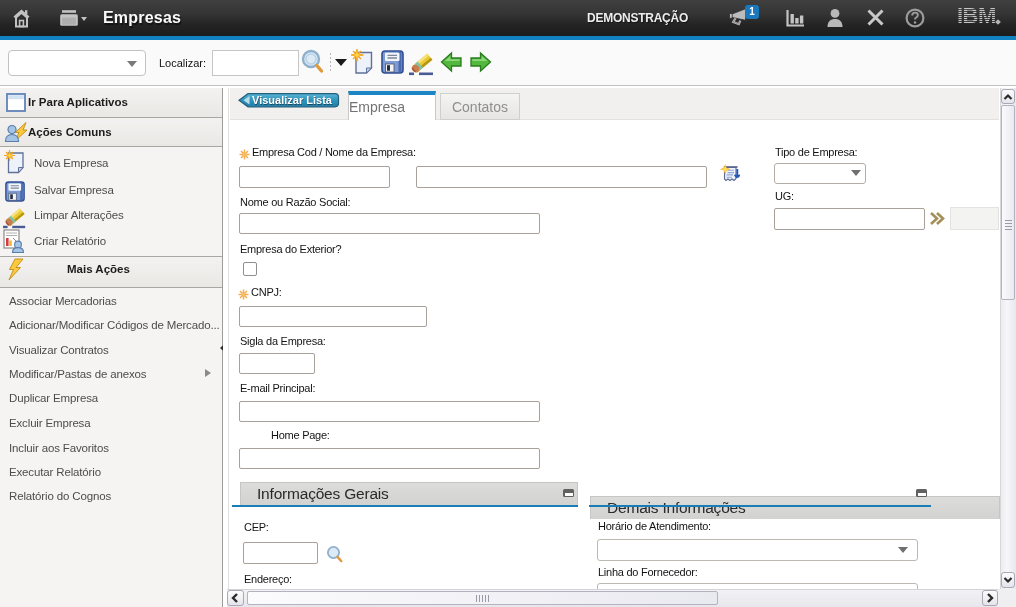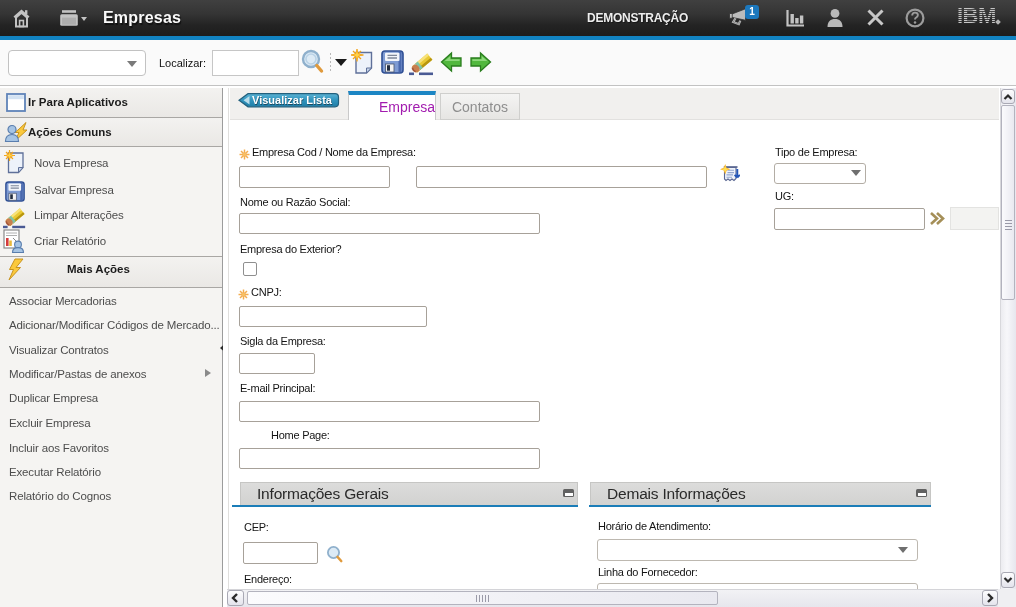--- a/index.html
+++ b/index.html
@@ -27,21 +27,21 @@
 .sbhead{position:absolute;left:0;width:222px;font-size:11.5px;font-weight:bold;color:#1c1c1c;}
 .sbitem{position:absolute;font-size:11.5px;letter-spacing:-0.15px;color:#4d4d4d;white-space:nowrap;}
 .sbdiv{position:absolute;left:0;width:222px;height:1px;background:#a9a7a4;}
 
 #gapcol{left:223px;top:88px;width:7px;height:519px;background:#fff;}
 #gapline{left:228px;top:88px;width:1px;height:519px;background:#e0dfdd;}
 #tabstrip{left:230px;top:88px;width:769px;height:32px;background:#f1f0ee;border-bottom:1px solid #e2e1df;box-sizing:border-box;}
 #vl{position:absolute;left:238px;top:93px;width:101px;height:14px;}
 #tabempresa{position:absolute;left:348px;top:91px;width:88px;height:29px;background:#fff;
   border-top:4px solid #1c86c4;border-left:1px solid #c9c9c9;border-right:1px solid #c9c9c9;box-sizing:border-box;
-  text-align:right;font-size:14px;color:#a21caf;line-height:24px;}
+  text-align:left;font-size:14px;color:#737373;line-height:24px;}
 #tabcontatos{position:absolute;left:440px;top:93px;width:80px;height:27px;
   background:linear-gradient(to bottom,#f4f4f3,#e6e5e3);border:1px solid #cfcfcd;box-sizing:border-box;
   text-align:center;font-size:14px;color:#8e8e8e;line-height:26px;}
 #content{left:230px;top:120px;width:769px;height:469px;background:#fff;}
 
 .sechead{position:absolute;height:23px;background:linear-gradient(to bottom,#dcdcdb,#d2d2d0);
   border:1px solid #c6c6c4;border-bottom:none;box-sizing:border-box;
   font-size:15.5px;color:#2a2a2a;line-height:22px;padding-left:16px;letter-spacing:-0.2px;}
 .secline{position:absolute;height:2px;background:#1b7db8;}
 .minico{position:absolute;width:11px;height:8px;background:#616161;border-radius:1.5px;}
@@ -332,21 +332,21 @@
   <div class="inp" style="left:239px;top:401px;width:301px;height:21px;"></div>
 
   <div class="lbl" style="left:240px;top:429px;padding-left:31px;">Home Page:</div>
   <div class="inp" style="left:239px;top:448px;width:301px;height:21px;"></div>
 
   <div class="sechead" style="left:240px;top:482px;width:338px;">Informações Gerais</div>
   <div class="minico" style="left:563px;top:489px;">
       <div></div>
     </div>
   <div class="secline" style="left:232px;top:505px;width:346px;"></div>
-  <div class="sechead" style="left:590px;top:482px;width:341px;">Demais Informações</div>
+  <div class="sechead" style="left:590px;top:496px;width:410px;">Demais Informações</div>
   <div class="minico" style="left:916px;top:489px;">
       <div></div>
     </div>
   <div class="secline" style="left:589px;top:505px;width:342px;"></div>
 
   <div class="lbl" style="left:244px;top:521px;">CEP:</div>
   <div class="inp" style="left:243px;top:542px;width:75px;height:22px;"></div>
   <div id="cepmag" class="abs" style="left:326px;top:545px;">
     <svg width="18" height="19" viewBox="0 0 18 19">
       <circle cx="7.5" cy="7.5" r="5.6" fill="#dceaf5" stroke="#8fb0cc" stroke-width="1.8"></circle>

